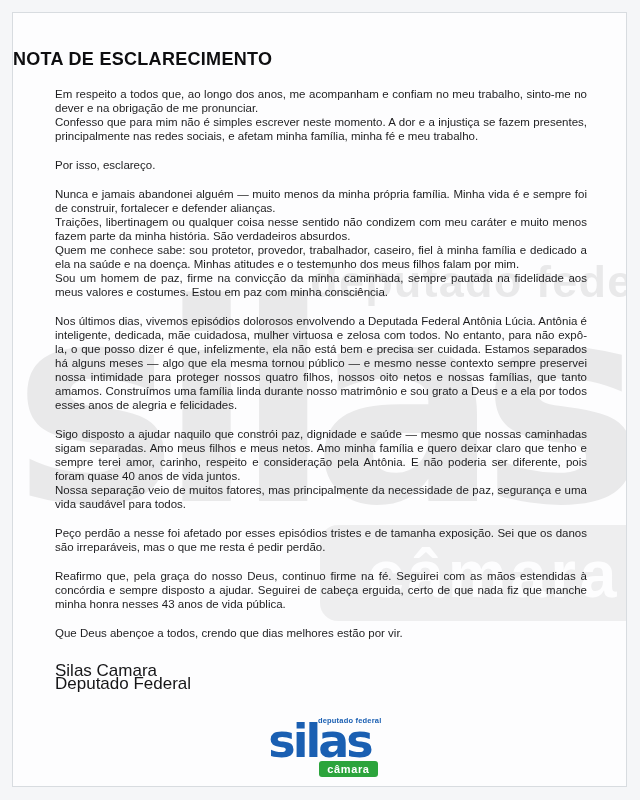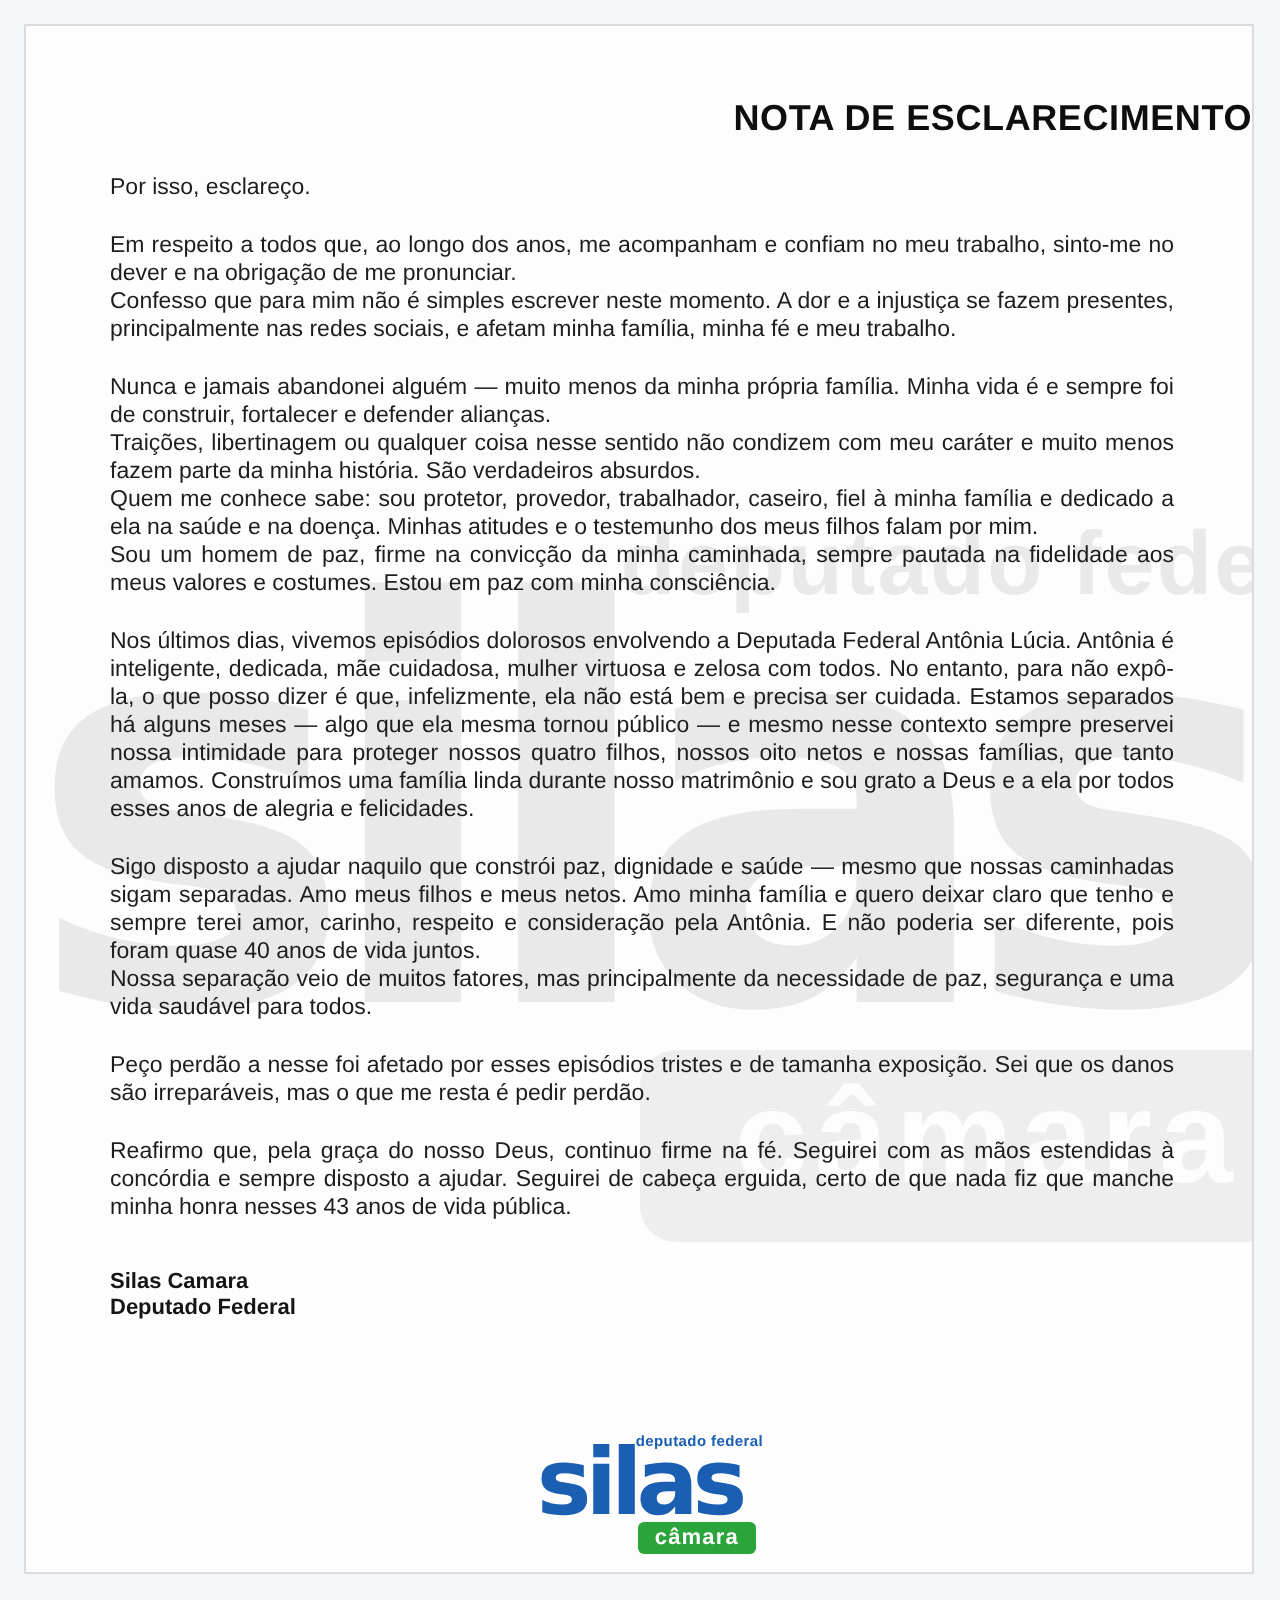--- a/index.html
+++ b/index.html
@@ -13,31 +13,31 @@
   }
   .page {
     position:absolute; left:12px; top:12px;
     width:615px; height:775px;
     background:#fdfdfe;
     border:1px solid #d8dce0;
     overflow:hidden;
   }
   .title {
     position:absolute; top:36px; left:0; right:0;
-    margin:0; text-align:right;
+    margin:0; text-align:left;
     font-size:18px; font-weight:800; color:#0e0e10;
     letter-spacing:0.3px;
   }
   .body-text {
     position:absolute; top:74px; left:42px; width:532px;
     font-size:11.5px; line-height:14px; color:#1d1d1f;
     text-align:justify;
   }
   .para { margin:0 0 15px 0; white-space:pre-wrap; }
-  .signature { margin-top:24px; font-weight:bold; font-size:11px; line-height:13px; color:#151517; }
+  .signature { margin-top:24px; font-weight:normal; font-size:17px; line-height:13px; color:#151517; }
   .signature div { margin:0; }
 
   
   .logo { position:relative; width:112px; }
   .logo-brand {
     display:block; text-align:center;
     font-family:"DejaVu Sans", sans-serif;
     font-weight:bold; font-size:46px; line-height:42px;
     letter-spacing:-3px; color:var(--blue);
     padding-top:6px;
@@ -75,32 +75,33 @@
       <span class="logo-tagline">deputado federal</span>
       <span class="logo-brand">silas</span>
       <span class="logo-badge">câmara</span>
     </div>
   </div>
 
   <h1 class="title">NOTA DE ESCLARECIMENTO</h1>
 
   <div class="body-text">
     <div>
-        <p class="para">Por isso, esclareço.</p>
         <p class="para">Em respeito a todos que, ao longo dos anos, me acompanham e confiam no meu trabalho, sinto-me no dever e na obrigação de me pronunciar.
 Confesso que para mim não é simples escrever neste momento. A dor e a injustiça se fazem presentes, principalmente nas redes sociais, e afetam minha família, minha fé e meu trabalho.</p>
+        <p class="para">Por isso, esclareço.</p>
         <p class="para">Nunca e jamais abandonei alguém — muito menos da minha própria família. Minha vida é e sempre foi de construir, fortalecer e defender alianças.
 Traições, libertinagem ou qualquer coisa nesse sentido não condizem com meu caráter e muito menos fazem parte da minha história. São verdadeiros absurdos.
 Quem me conhece sabe: sou protetor, provedor, trabalhador, caseiro, fiel à minha família e dedicado a ela na saúde e na doença. Minhas atitudes e o testemunho dos meus filhos falam por mim.
 Sou um homem de paz, firme na convicção da minha caminhada, sempre pautada na fidelidade aos meus valores e costumes. Estou em paz com minha consciência.</p>
         <p class="para">Nos últimos dias, vivemos episódios dolorosos envolvendo a Deputada Federal Antônia Lúcia. Antônia é inteligente, dedicada, mãe cuidadosa, mulher virtuosa e zelosa com todos. No entanto, para não expô-la, o que posso dizer é que, infelizmente, ela não está bem e precisa ser cuidada. Estamos separados há alguns meses — algo que ela mesma tornou público — e mesmo nesse contexto sempre preservei nossa intimidade para proteger nossos quatro filhos, nossos oito netos e nossas famílias, que tanto amamos. Construímos uma família linda durante nosso matrimônio e sou grato a Deus e a ela por todos esses anos de alegria e felicidades.</p>
         <p class="para">Sigo disposto a ajudar naquilo que constrói paz, dignidade e saúde — mesmo que nossas caminhadas sigam separadas. Amo meus filhos e meus netos. Amo minha família e quero deixar claro que tenho e sempre terei amor, carinho, respeito e consideração pela Antônia. E não poderia ser diferente, pois foram quase 40 anos de vida juntos.
 Nossa separação veio de muitos fatores, mas principalmente da necessidade de paz, segurança e uma vida saudável para todos.</p>
         <p class="para">Peço perdão a nesse foi afetado por esses episódios tristes e de tamanha exposição. Sei que os danos são irreparáveis, mas o que me resta é pedir perdão.</p>
         <p class="para">Reafirmo que, pela graça do nosso Deus, continuo firme na fé. Seguirei com as mãos estendidas à concórdia e sempre disposto a ajudar. Seguirei de cabeça erguida, certo de que nada fiz que manche minha honra nesses 43 anos de vida pública.</p>
+        <p class="para">Que Deus abençoe a todos, crendo que dias melhores estão por vir.</p>
       </div>
     <div class="signature">
       <div>Silas Camara</div>
       <div>Deputado Federal</div>
     </div>
   </div>
 
   <div class="footer-logo-wrap">
     <div class="logo">
       <span class="logo-tagline">deputado federal</span>

